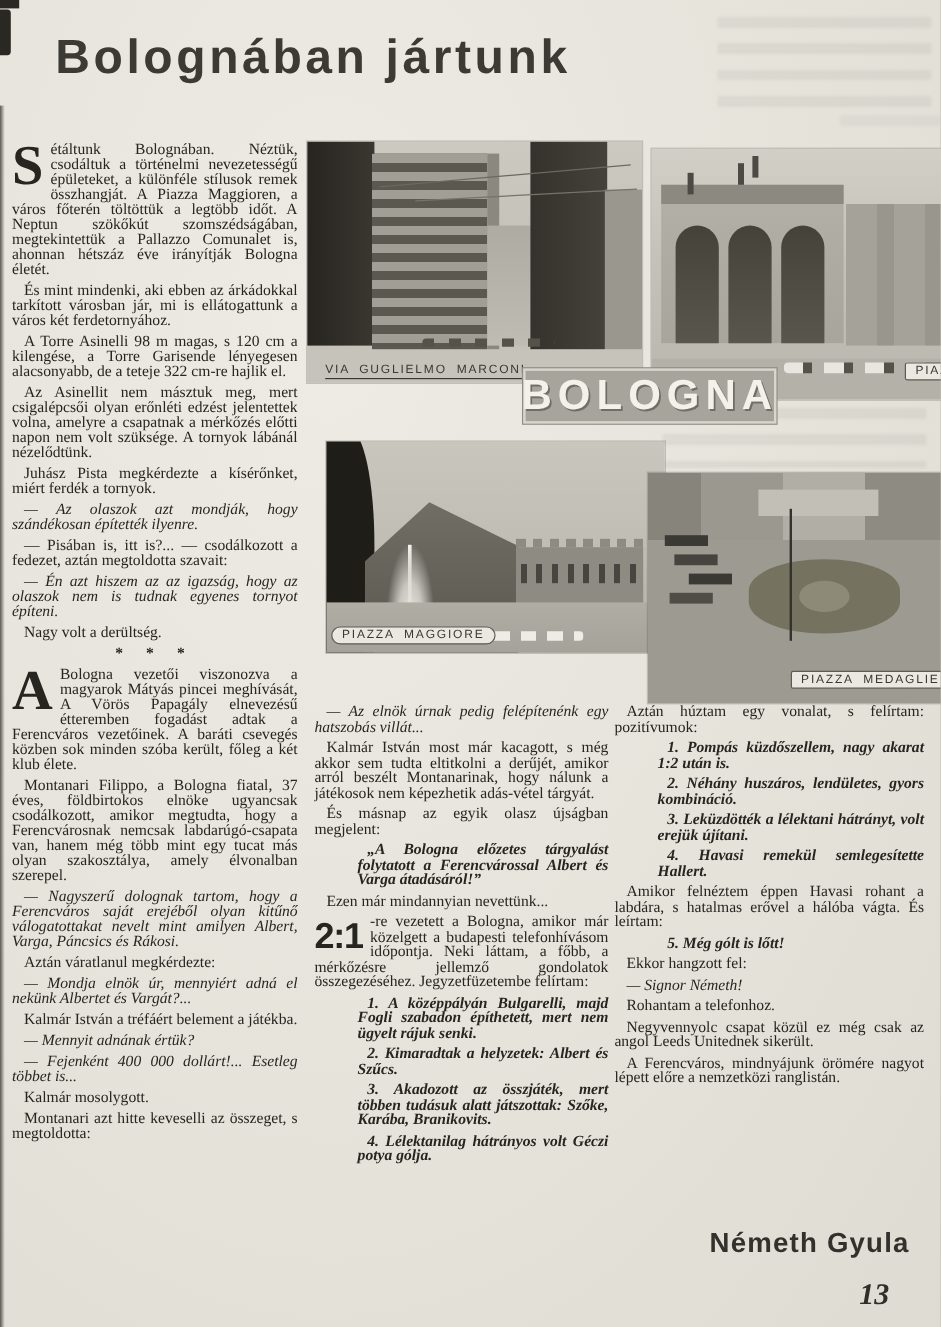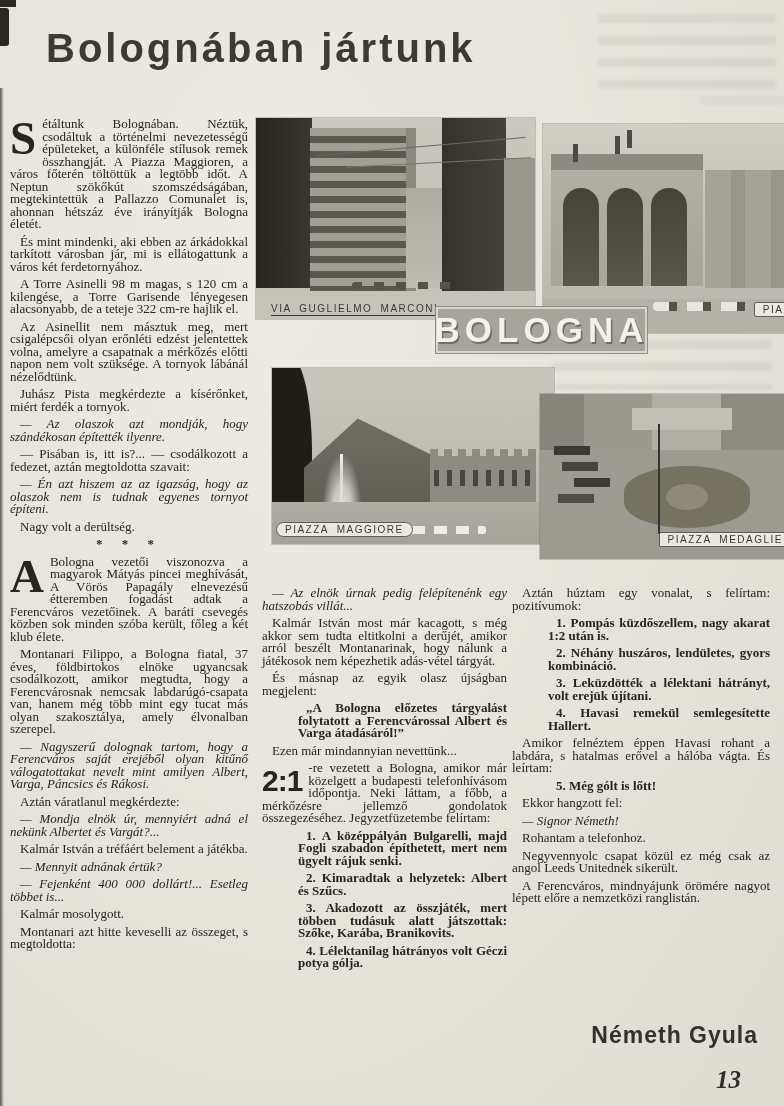--- a/index.html
+++ b/index.html
@@ -23,21 +23,21 @@
          letter-spacing:3px;color:#3b3a35;white-space:nowrap;}
 
   
   .col{position:absolute;font-size:13px;line-height:12.5px;text-align:justify;color:#26251f;}
   #col-left{left:10px;top:118px;width:238px;}
   #col-middle{left:262px;top:587px;width:245px;}
   #col-right{left:512px;top:587px;width:258px;}
   .col p{margin:0 0 5px;text-indent:10px;}
   .col p.hasdc{text-indent:0;}
   .col p.it{font-style:italic;}
-  .col p.num,.col p.quote{font-weight:bold;margin-left:36px;text-indent:8px;}
+  .col p.num,.col p.quote{font-weight:bold;margin-left:36px;text-indent:8px;font-style:italic;}
   .col p.sep{text-align:center;text-indent:0;font-weight:bold;letter-spacing:8px;margin:3px 0 5px;}
   .dc{float:left;font-weight:bold;font-size:47px;line-height:37px;padding:2px 6px 0 0;}
   .dc.dc2{font-family:"Liberation Sans", sans-serif;font-size:30px;line-height:30px;letter-spacing:-1px;padding:4px 6px 0 0;}
 
   
   .photo{position:absolute;overflow:hidden;background:#c7c4bc;box-shadow:0 0 0 1px rgba(70,68,60,.25);}
   .ph-layer{position:absolute;}
   .caption-strip{position:absolute;font-family:"Liberation Sans", sans-serif;font-size:10px;
                  letter-spacing:1.5px;word-spacing:4px;color:#3a3831;}
   .caption-pill{position:absolute;font-family:"Liberation Sans", sans-serif;font-size:10px;
@@ -93,21 +93,21 @@
   #photo-maggiore .palazzo:after{content:"";position:absolute;left:4px;top:14px;width:96%;height:16px;
       background:repeating-linear-gradient(90deg,#474540 0 5px,rgba(0,0,0,0) 5px 13px);}
   #photo-maggiore .fountain{left:50px;top:86px;width:40px;height:80px;
       background:radial-gradient(ellipse at 50% 85%, #f2f0e9 0%, rgba(242,240,233,.7) 38%, rgba(242,240,233,0) 72%);}
   #photo-maggiore .jet{left:68px;top:86px;width:3px;height:58px;background:linear-gradient(#f5f3eb,rgba(245,243,235,.15));}
   #photo-maggiore .plaza{left:0;bottom:0;width:282px;height:42px;background:linear-gradient(180deg,#b0ada5,#a5a29a);}
   #photo-maggiore .cars{left:118px;top:158px;width:96px;height:8px;
       background:repeating-linear-gradient(90deg,#eeece5 0 13px,rgba(0,0,0,0) 13px 22px);border-radius:3px;}
   #photo-maggiore .caption-pill{left:4px;bottom:7px;}
 
-  #photo-medaglie{left:540px;top:394px;width:244px;height:165px;background:#9d9a92;}
+  #photo-medaglie{left:540px;top:394px;width:244px;height:192px;background:#9d9a92;}
   #photo-medaglie .bldgs{left:0;top:0;width:244px;height:56px;
       background:linear-gradient(90deg,#87847c 0 18%,#9b988f 18% 46%,#b1aea6 46% 74%,#8e8b83 74% 100%);}
   #photo-medaglie .station{left:92px;top:14px;width:100px;height:22px;background:#c2bfb7;}
   #photo-medaglie .garden{left:84px;top:72px;width:126px;height:62px;border-radius:50%/42%;background:#75725f;}
   #photo-medaglie .garden:after{content:"";position:absolute;left:42px;top:18px;width:42px;height:26px;border-radius:50%;background:#8d8a77;}
   #photo-medaglie .buses{left:14px;top:52px;width:36px;height:9px;background:#3b3933;
       box-shadow:8px 16px 0 #46443e, 20px 32px 0 #3b3933, 4px 48px 0 #504d46;}
   #photo-medaglie .pole{left:118px;top:30px;width:2px;height:110px;background:#34322c;}
   #photo-medaglie .caption-pill{right:-8px;bottom:12px;border-radius:2px;}
 

